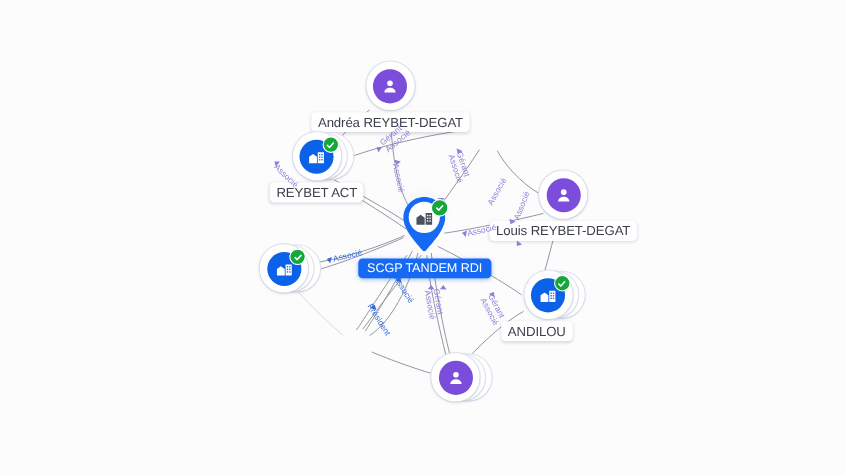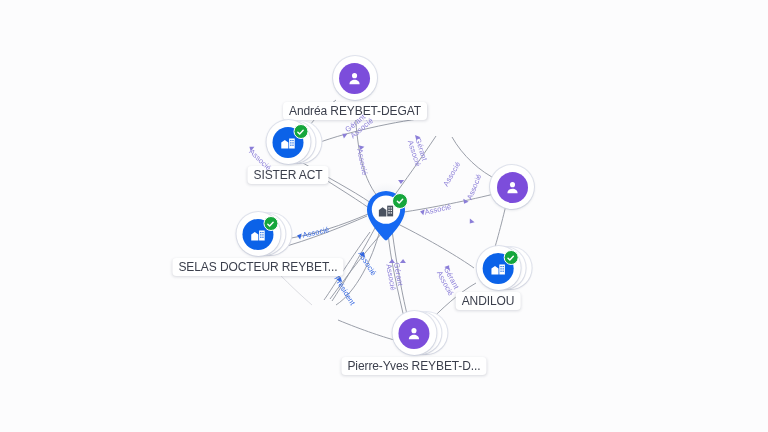--- a/index.html
+++ b/index.html
@@ -243,33 +243,34 @@
           <rect x="15.2" y="15" width="1.7" height="1.7" fill="#0b62e8"></rect>
           <rect x="18.2" y="15" width="1.7" height="1.7" fill="#0b62e8"></rect>
         </svg>
       </div>
       <div class="check-badge" style="left:27px; top:4px;">
         <svg width="8" height="8" viewBox="0 0 24 24" fill="none" stroke="#ffffff" stroke-width="4.2" stroke-linecap="round" stroke-linejoin="round">
           <polyline points="4,12.5 9.5,18 20,6.5"></polyline>
         </svg>
       </div>
     </div>
-    <div class="node-label">SISTER ACT</div>
+    <div class="node-label">REYBET ACT</div>
   </div>
 
   <div class="node" style="left:512px; top:187px;">
     <div class="node-art">
       <div class="halo"></div>
       <div class="disc disc-person">
         <svg width="17" height="17" viewBox="0 0 24 24" fill="#ffffff">
           <circle cx="12" cy="8" r="3.6"></circle>
           <path d="M4.8 20c0-4 3.4-6.2 7.2-6.2S19.2 16 19.2 20z"></path>
         </svg>
       </div>
     </div>
+    <div class="node-label">Louis REYBET-DEGAT</div>
   </div>
 
   <div class="node" style="left:258px; top:244px;">
     <div class="node-art">
       <div class="stack-3"></div>
       <div class="stack-2"></div>
       <div class="halo"></div>
       <div class="disc disc-company">
         <svg width="17" height="17" viewBox="0 0 24 24" fill="#ffffff">
           <path d="M2.5 20.5V12l5-3.6 5 3.6v8.5z"></path>
@@ -281,21 +282,20 @@
           <rect x="15.2" y="15" width="1.7" height="1.7" fill="#0b62e8"></rect>
           <rect x="18.2" y="15" width="1.7" height="1.7" fill="#0b62e8"></rect>
         </svg>
       </div>
       <div class="check-badge" style="left:27px; top:4px;">
         <svg width="8" height="8" viewBox="0 0 24 24" fill="none" stroke="#ffffff" stroke-width="4.2" stroke-linecap="round" stroke-linejoin="round">
           <polyline points="4,12.5 9.5,18 20,6.5"></polyline>
         </svg>
       </div>
     </div>
-    <div class="node-label">SELAS DOCTEUR REYBET...</div>
   </div>
 
   <div class="node" style="left:488px; top:278px;align-items:flex-end;">
     <div class="node-art">
       <div class="stack-3"></div>
       <div class="stack-2"></div>
       <div class="halo"></div>
       <div class="disc disc-company">
         <svg width="17" height="17" viewBox="0 0 24 24" fill="#ffffff">
           <path d="M2.5 20.5V12l5-3.6 5 3.6v8.5z"></path>
@@ -323,21 +323,20 @@
       <div class="stack-3"></div>
       <div class="stack-2"></div>
       <div class="halo"></div>
       <div class="disc disc-person">
         <svg width="17" height="17" viewBox="0 0 24 24" fill="#ffffff">
           <circle cx="12" cy="8" r="3.6"></circle>
           <path d="M4.8 20c0-4 3.4-6.2 7.2-6.2S19.2 16 19.2 20z"></path>
         </svg>
       </div>
     </div>
-    <div class="node-label">Pierre-Yves REYBET-D...</div>
   </div>
 
   <div class="node" style="left:386px; top:215px; z-index:5;">
     <div class="node-art" style="width:46px;height:52px;">
       <div class="pin-wrap">
         <div class="pin-glow"></div>
         <svg width="46" height="56" viewBox="0 0 46 56" style="position:absolute; left:0; top:0;">
           <path d="M23 4 C12.5 4 4 12.4 4 22.8 C4 34.5 16.4 46.5 21.3 52.6 C22.2 53.7 23.8 53.7 24.7 52.6 C29.6 46.5 42 34.5 42 22.8 C42 12.4 33.5 4 23 4 Z" fill="#1669f2"></path>
           <circle cx="23" cy="22.6" r="14.2" fill="#ffffff"></circle>
         </svg>
@@ -351,20 +350,21 @@
           <rect x="15.2" y="15" width="1.7" height="1.7" fill="#ffffff"></rect>
           <rect x="18.2" y="15" width="1.7" height="1.7" fill="#ffffff"></rect>
         </svg>
         <div class="check-badge" style="left:29px; top:6px; width:14px; height:14px;">
           <svg width="8" height="8" viewBox="0 0 24 24" fill="none" stroke="#ffffff" stroke-width="4.2" stroke-linecap="round" stroke-linejoin="round">
             <polyline points="4,12.5 9.5,18 20,6.5"></polyline>
           </svg>
         </div>
       </div>
     </div>
+    <div class="node-label selected" style="margin-top:6px;">SCGP TANDEM RDI</div>
   </div>
 
   <div class="edge-label" style="left:363px; top:148px; transform:rotate(78deg);">
     <span>Associé</span>
   </div>
   <div class="edge-label" style="left:344px; top:128px; transform:rotate(-40deg);">
     <span class="l2">Gérant</span>
     <span class="l2">Associé</span>
   </div>
   <div class="edge-label" style="left:421px; top:137px; transform:rotate(72deg);">

